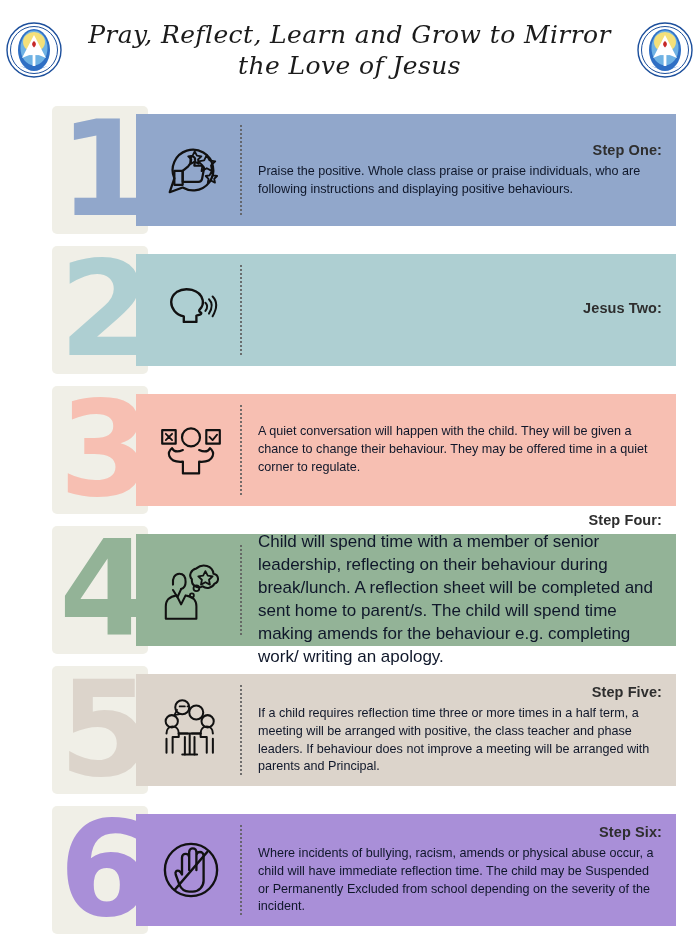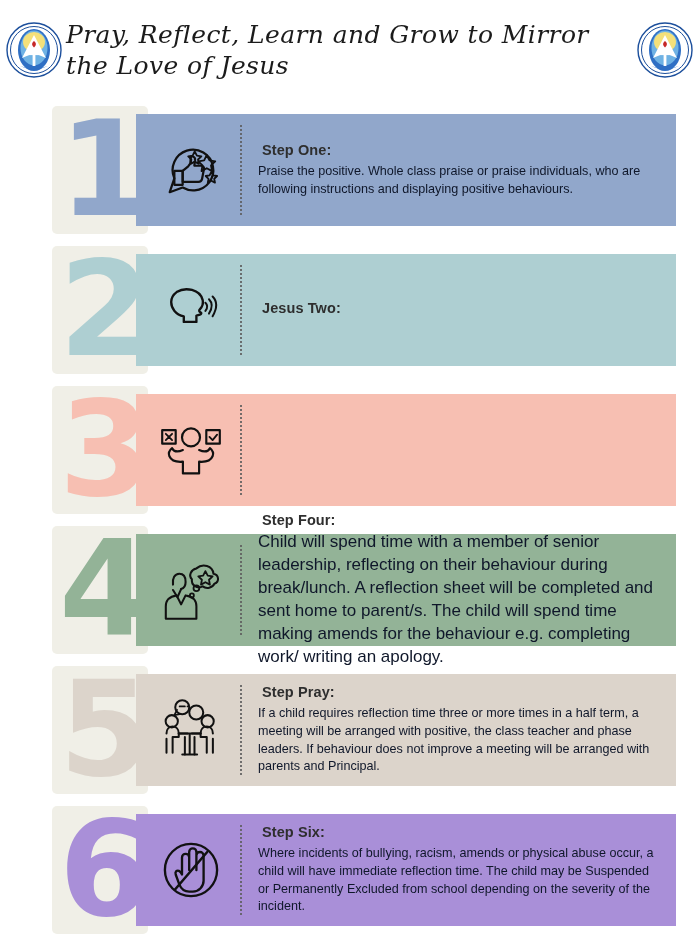--- a/index.html
+++ b/index.html
@@ -27,21 +27,21 @@
   .logo {
     width: 56px;
     height: 56px;
     flex: 0 0 56px;
     position: relative;
   }
   .logo.left  { margin-left: 6px; }
   .logo.right { margin-right: 6px; }
   .header-title {
     flex: 1 1 auto;
-    text-align: left;
+    text-align: center;
     font-family: "DejaVu Serif", serif;
     font-style: italic;
     font-size: 25px;
     line-height: 1.25;
     letter-spacing: 0.4px;
     color: #1b1b1b;
     padding: 0 4px;
     font-weight: 400;
   }
 
@@ -115,20 +115,21 @@
     flex: 1 1 auto;
     padding: 0 14px 0 16px;
     color: #3a3a3a;
   }
   .step-title {
     font-weight: bold;
     font-size: 14.5px;
     color: #2e2e2e;
     margin: 0 0 5px 4px;
     letter-spacing: 0.1px;
+    text-align: right;
   }
   .step-body {
     font-size: 12.6px;
     line-height: 1.42;
     color: #0f172a;
     margin: 0;
   }
   .step.compact .step-title { margin-bottom: 2px; }
   .step.compact .step-body { font-size: 17px; line-height: 1.36; }
 </style>
@@ -222,20 +223,21 @@
           <circle cx="40" cy="26" r="10"></circle>
           <rect x="8" y="18" width="15" height="15"></rect>
           <path d="M12 22 l7 7 M19 22 l-7 7" stroke-width="2"></path>
           <rect x="57" y="18" width="15" height="15"></rect>
           <path d="M60.5 25.5 l3.5 3.5 5-6" stroke-width="2"></path>
           <path d="M31 40 q-9 4 -12 -2 q-5 4 -3 9 q3 7 15 6 v13 h18 V53 q12 1 15-6 q2-5 -3-9 q-3 6 -12 2"></path>
         </svg>
       </div>
       <div class="divider"></div>
       <div class="band-text">
+        <div class="step-body">A quiet conversation will happen with the child. They will be given a chance to change their behaviour. They may be offered time in a quiet corner to regulate.</div>
       </div>
     </div>
   </div>
 
   <div class="step compact">
     <div class="num-block" style="background:#F0EFE7"></div>
     <div class="numeral" style="color:#93B397">4</div>
     <div class="band" style="background:#93B397">
       <div class="band-icon">
         <svg viewBox="0 0 80 80" width="72" height="72" fill="none" stroke="#111" stroke-width="2.3" stroke-linecap="round" stroke-linejoin="round">
@@ -271,21 +273,21 @@
           <path d="M12 44 c0-5 3-8 7-8 c4 0 7 3 7 8 v4 h-7 v18 M19 52 v14"></path>
           <path d="M26 44 h10 M33 48 v20"></path>
           <path d="M65 44 c0-5 -3-8 -7-8 c-4 0 -7 3 -7 8 v4 h7 v18 M58 52 v14"></path>
           <path d="M51 44 h-10 M44 48 v20"></path>
           <path d="M26 44 h25 M38.5 44 v24 M30 68 h17"></path>
           <path d="M12 50 v16 M65 50 v16"></path>
         </svg>
       </div>
       <div class="divider"></div>
       <div class="band-text">
-        <div class="step-title">Step Pray:</div>
+        <div class="step-title">Step Five:</div>
         <div class="step-body">If a child requires reflection time three or more times in a half term, a meeting will be arranged with positive,  the class teacher and phase leaders. If behaviour does not improve a meeting will be arranged with parents and Principal.</div>
       </div>
     </div>
   </div>
 
   <div class="step">
     <div class="num-block" style="background:#F0EFE7"></div>
     <div class="numeral" style="color:#A98FD8">6</div>
     <div class="band" style="background:#A98FD8">
       <div class="band-icon">

